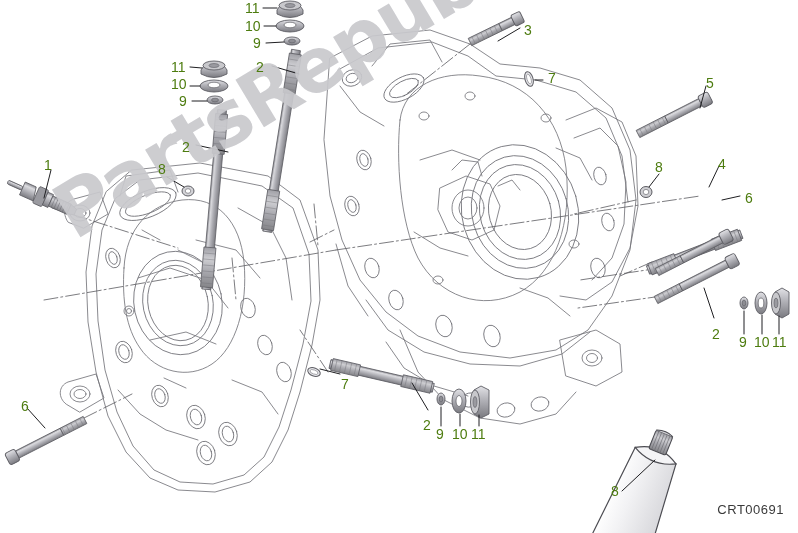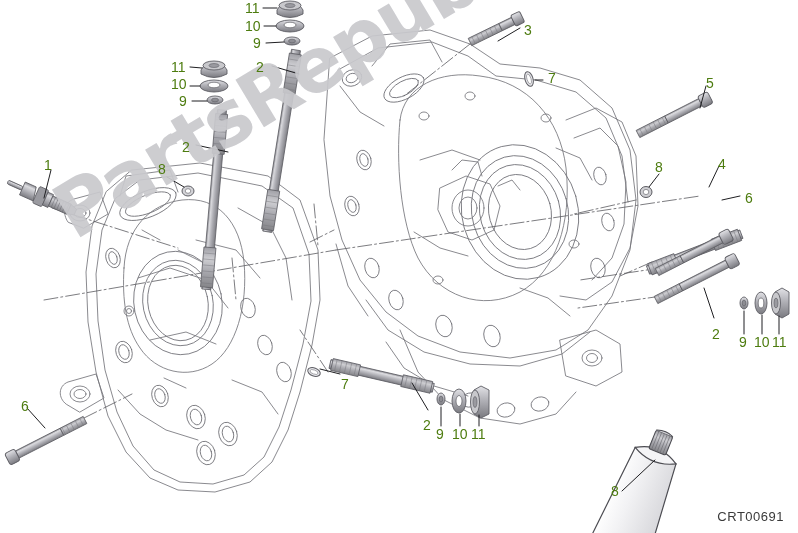--- a/index.html
+++ b/index.html
@@ -16,21 +16,21 @@
     position:absolute;
     font-family:"Liberation Sans","DejaVu Sans",sans-serif;
     font-size:14px;
     color:#4d7c0f;
     line-height:1;
     white-space:nowrap;
     user-select:none;
   }
   #diagram-code{
     position:absolute;
-    right:14px;bottom:9px;
+    right:14px;bottom:16px;
     font-family:"Liberation Sans","DejaVu Sans",sans-serif;
     font-size:13px;
     letter-spacing:.5px;
     color:#3a3a3a;
   }
   
   #watermark{
     position:absolute;
     left:38px; top:180px;
     transform:rotate(-31deg);

